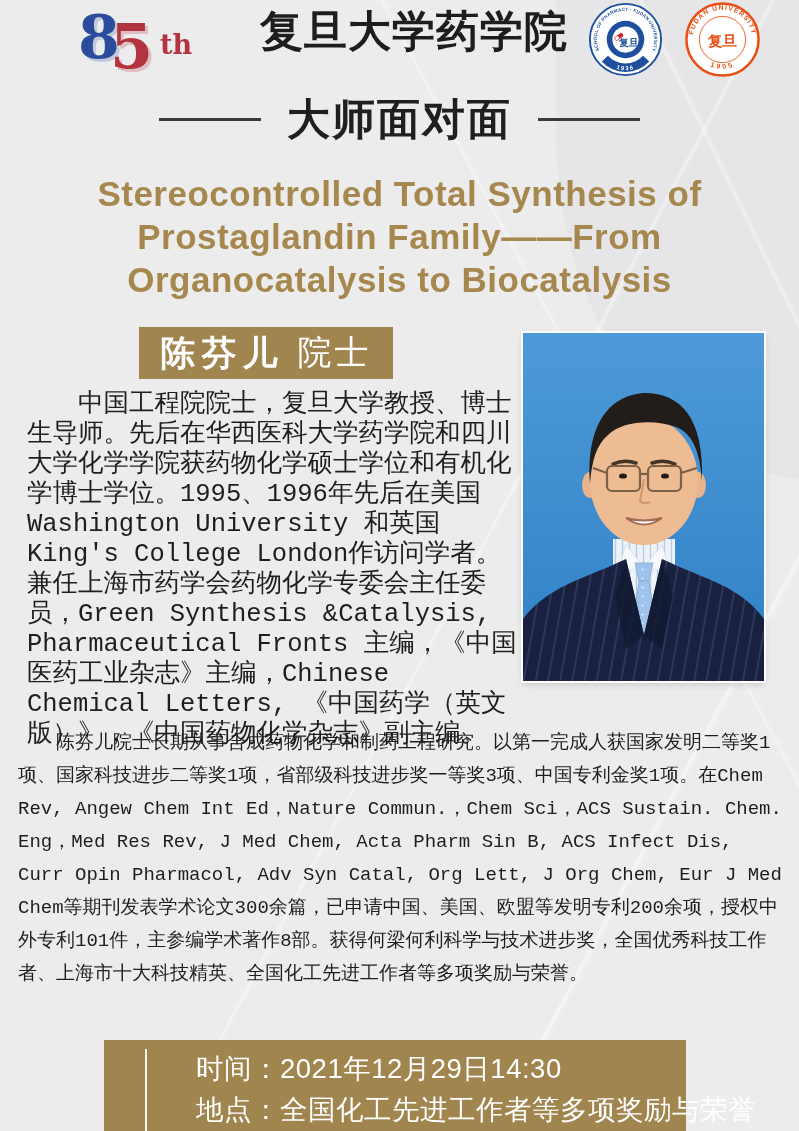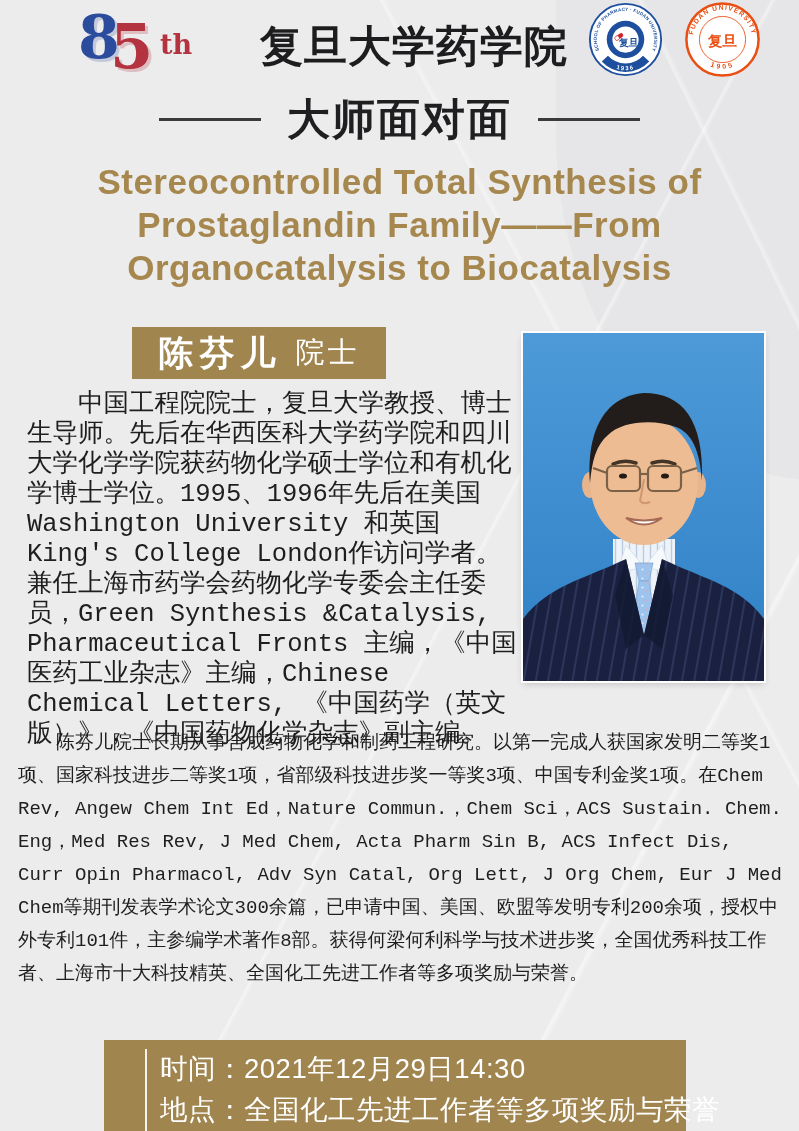--- a/index.html
+++ b/index.html
@@ -13,52 +13,52 @@
     linear-gradient(62deg,  rgba(255,255,255,0) 70%, rgba(255,255,255,.40) 70.15%, rgba(255,255,255,0) 70.55%),
     linear-gradient(118deg, rgba(255,255,255,0) 78%, rgba(255,255,255,.50) 78.2%,  rgba(255,255,255,0) 78.65%),
     linear-gradient(64deg,  rgba(255,255,255,0) 88%, rgba(255,255,255,.40) 88.2%,  rgba(255,255,255,0) 88.6%);}
   
   .anniv{position:absolute;left:68px;top:2px;width:115px;height:84px;}
   .anniv .n8{position:absolute;left:10px;top:0;font:700 60px "DejaVu Serif",serif;color:#2b4c9c;
     text-shadow:3px 3px 0 rgba(43,76,156,.22);}
   .anniv .n5{position:absolute;left:42px;top:8px;font:700 62px "DejaVu Serif",serif;color:#b43340;
     text-shadow:3px 3px 0 rgba(180,51,64,.25);}
   .anniv .nth{position:absolute;left:80px;top:27px;font:700 27px "DejaVu Serif",serif;color:#b43340;margin-left:12px;}
-  .school-title{position:absolute;left:0;right:0;top:8px;margin:15px;text-align:center;
+  .school-title{position:absolute;left:0;right:0;top:8px;margin:0;text-align:center;
     font:700 43px/1.1 "Liberation Sans",sans-serif;color:#1d1d1f;letter-spacing:1px;padding-left:29px;}
   .seal{position:absolute;}
   .seal-blue{left:588px;top:2px;}
   .seal-orange{left:684px;top:1px;}
   
   .series{position:absolute;left:0;right:0;top:96px;display:flex;align-items:center;justify-content:center;gap:26px;}
   .series .rule{width:102px;height:3px;background:#3a3a3a;}
   .series h2{margin:0;font:700 43px/1.1 "Liberation Sans",sans-serif;color:#1f1f21;letter-spacing:2px;}
   
-  .lecture-title{position:absolute;left:0;right:0;top:160px;margin:0;text-align:center;
+  .lecture-title{position:absolute;left:0;right:0;top:160px;margin:12px;text-align:center;
     font:700 35px/43px "Liberation Sans",sans-serif;color:#a6874e;white-space:pre-line;letter-spacing:.5px;}
   
-  .name-plate{position:absolute;left:132px;top:327px;width:254px;height:52px;background:#a1854f;
+  .name-plate{position:absolute;left:139px;top:327px;width:254px;height:52px;background:#a1854f;
     display:flex;align-items:center;justify-content:center;gap:14px;color:#fff;
     font-family:"Liberation Serif","DejaVu Serif",serif;}
   .name-plate .name{font-size:35px;letter-spacing:6px;font-weight:700;}
-  .name-plate .rank{font-size:29px;letter-spacing:3px;font-family:Liberation Serif, serif;}
+  .name-plate .rank{font-size:34px;letter-spacing:3px;font-family:Liberation Serif, serif;}
   
   .photo{position:absolute;left:523px;top:333px;width:241px;height:348px;
     box-shadow:0 0 0 2px #fdfdfd,0 3px 7px rgba(0,0,0,.18);}
   .photo svg{display:block;}
   
   .para{position:absolute;margin:0;color:#1e1e1e;font-family:Liberation Mono, monospace;
     text-indent:2em;text-align:left;}
   .para1{left:27px;top:390px;width:494px;font-size:25.5px;line-height:30px;}
   .para2{left:18px;top:727px;width:764px;font-size:19px;line-height:33px;}
   
   .banner{position:absolute;left:104px;top:1040px;width:582px;height:100px;background:#a1854f;}
   .banner .divider{position:absolute;left:41px;top:9px;width:2px;height:96px;background:rgba(255,255,255,.9);}
   .banner .rows{margin:8px 0 0 56px;color:#fff;font:27.5px/41px "Liberation Sans",sans-serif;letter-spacing:.5px;}
-  .banner .row{white-space:nowrap;}
+  .banner .row{white-space:nowrap;margin-left:36px;}
 </style>
 </head>
 <body>
 
 <div class="poster">
   <div class="corner-shade"></div>
   <div class="streaks"></div>
 
   <div class="anniv">
     <span class="n8">8</span>

